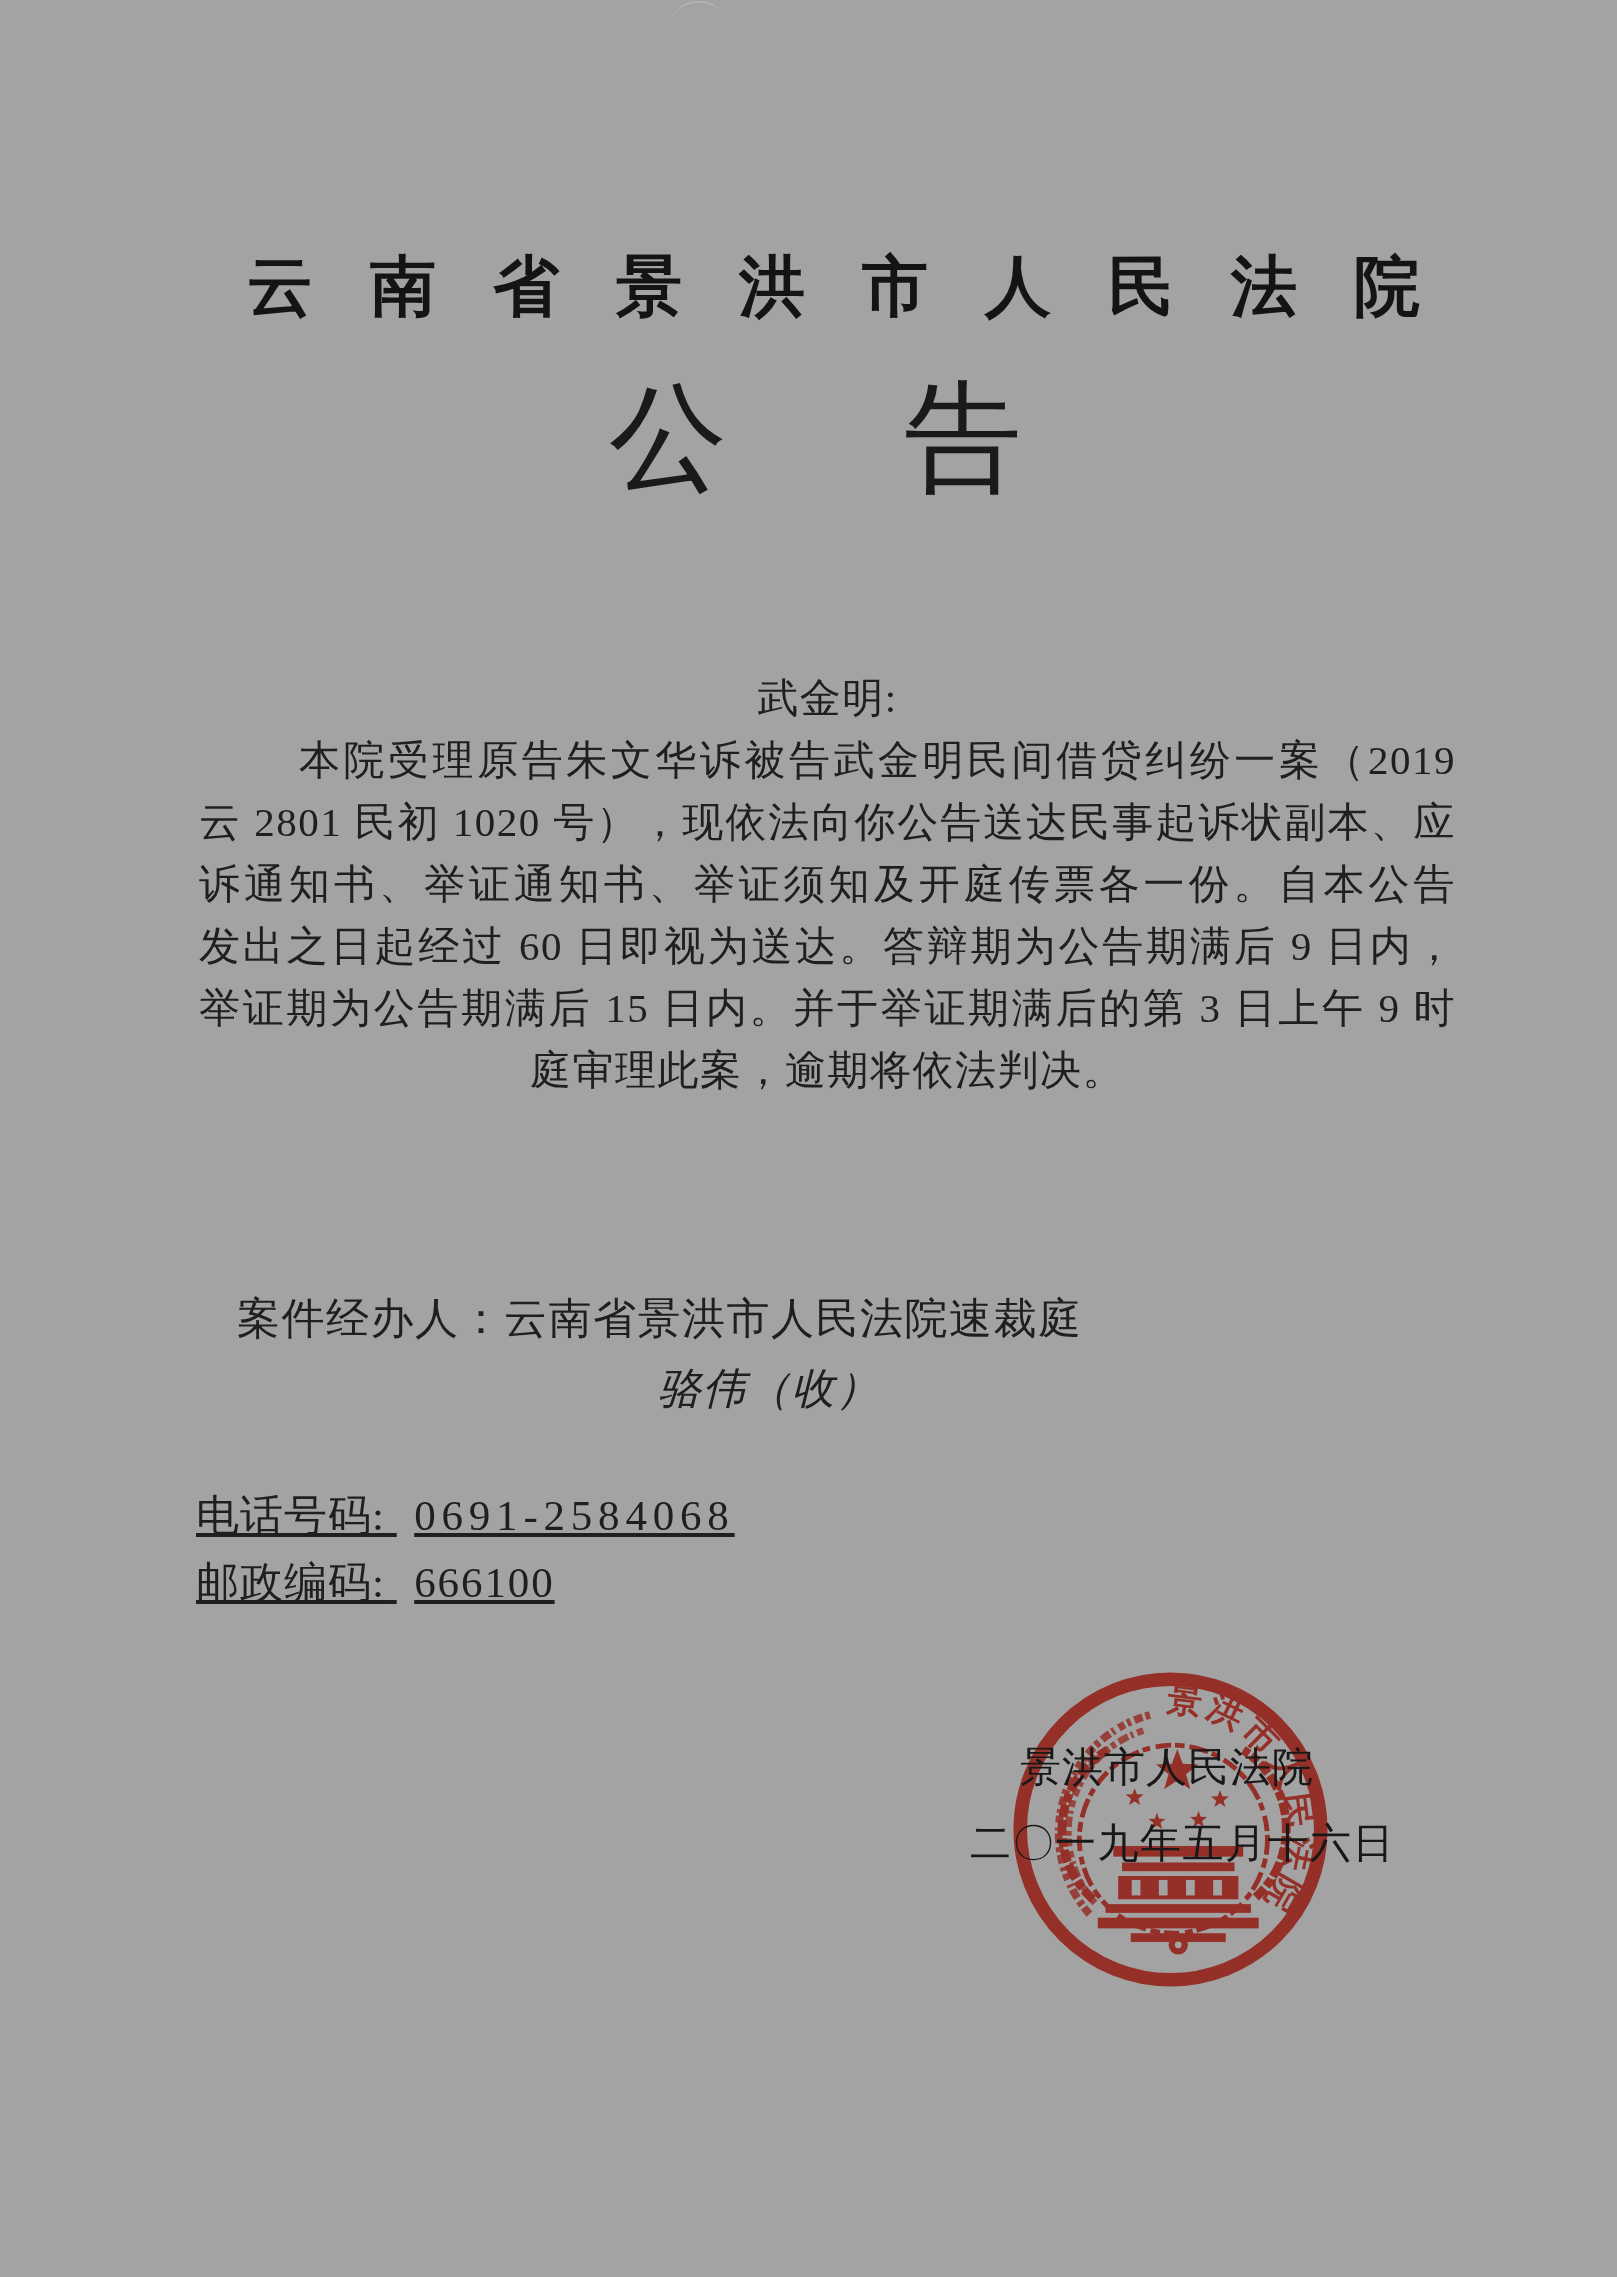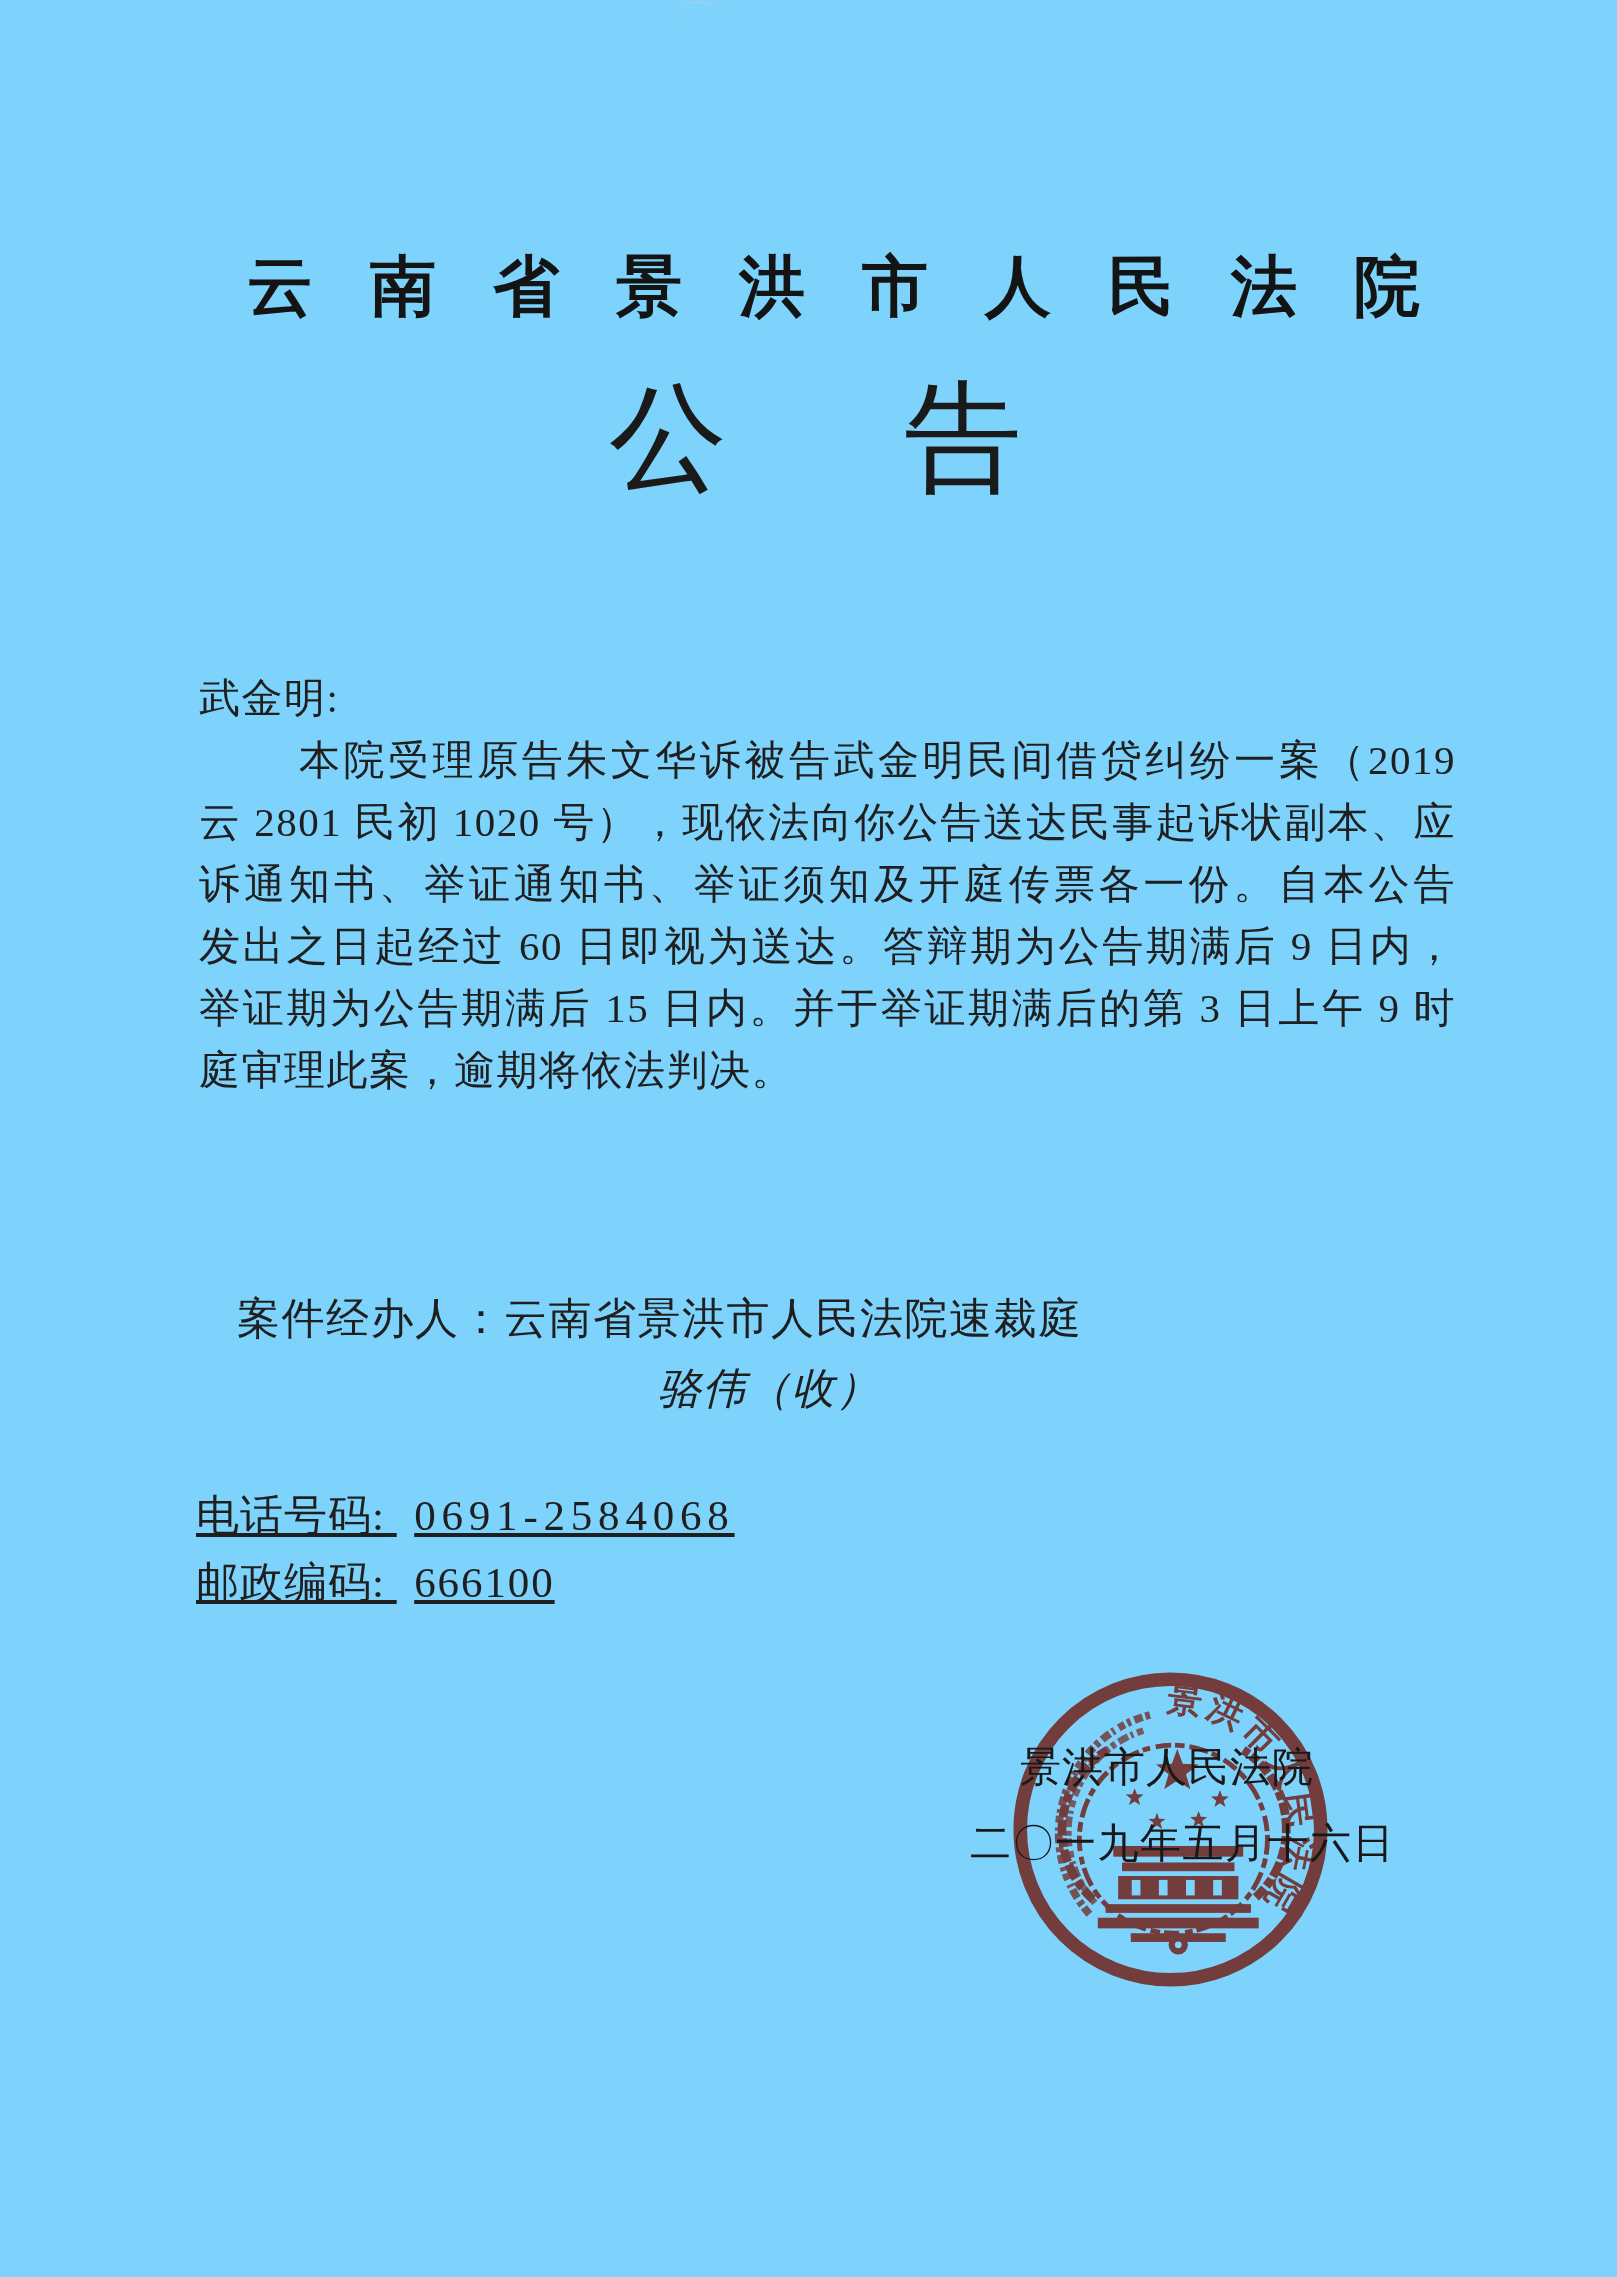--- a/index.html
+++ b/index.html
@@ -1,21 +1,21 @@
 <!DOCTYPE html>
 <html><head>
 <meta charset="utf-8">
 <style>
   html,body { margin:0; padding:0; background:#e9e9e9; }
   .page {
     position: relative;
     width: 1618px;
     height: 2277px;
     margin: 0 auto;
-    background: #7dd3fc;
+    background: #a3a3a3;
     overflow: hidden;
     font-family: "Liberation Serif", "DejaVu Serif", serif;
     color: #1d1d1d;
   }
   
   .artifact {
     position: absolute;
     left: 672px; top: 1px;
     width: 50px; height: 17.5px;
     border-top: 2.9px solid #c7c7cf;
@@ -45,21 +45,21 @@
   }
   .body-block {
     position: absolute;
     left: 199px; top: 667px;
     width: 1257px;
     font-size: 41px;
     line-height: 62px;
     letter-spacing: 1.5px;
     color: #1f1f1f;
   }
-  .body-line { white-space: nowrap; }
+  .body-line { white-space: nowrap; text-align: center; }
   .body-line.just {
     white-space: normal;
     text-align: justify;
     text-align-last: justify;
   }
   .body-line.first { text-indent: 100px; }
   .handler-block {
     position: absolute;
     left: 197px; top: 1293px;
     font-size: 43px;

